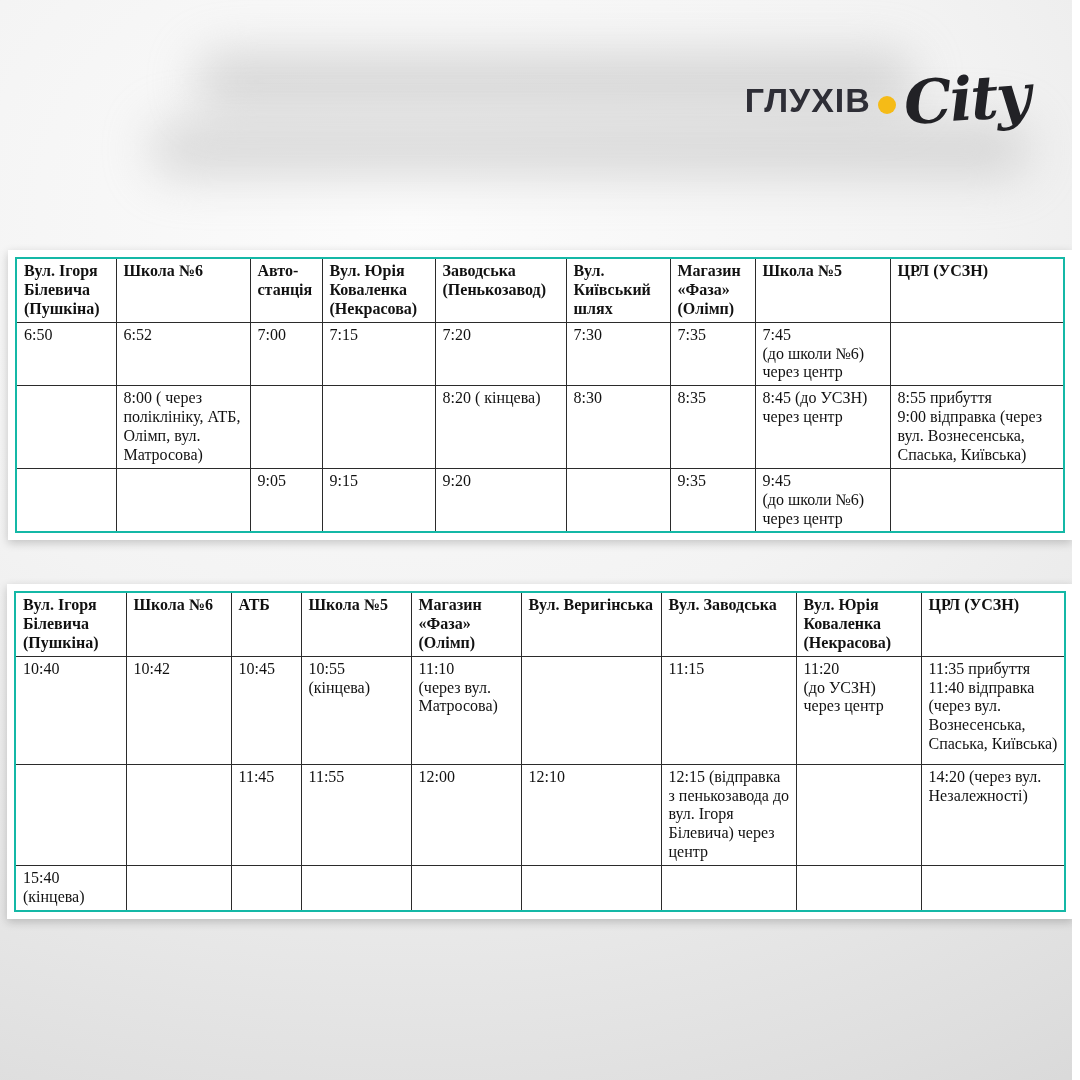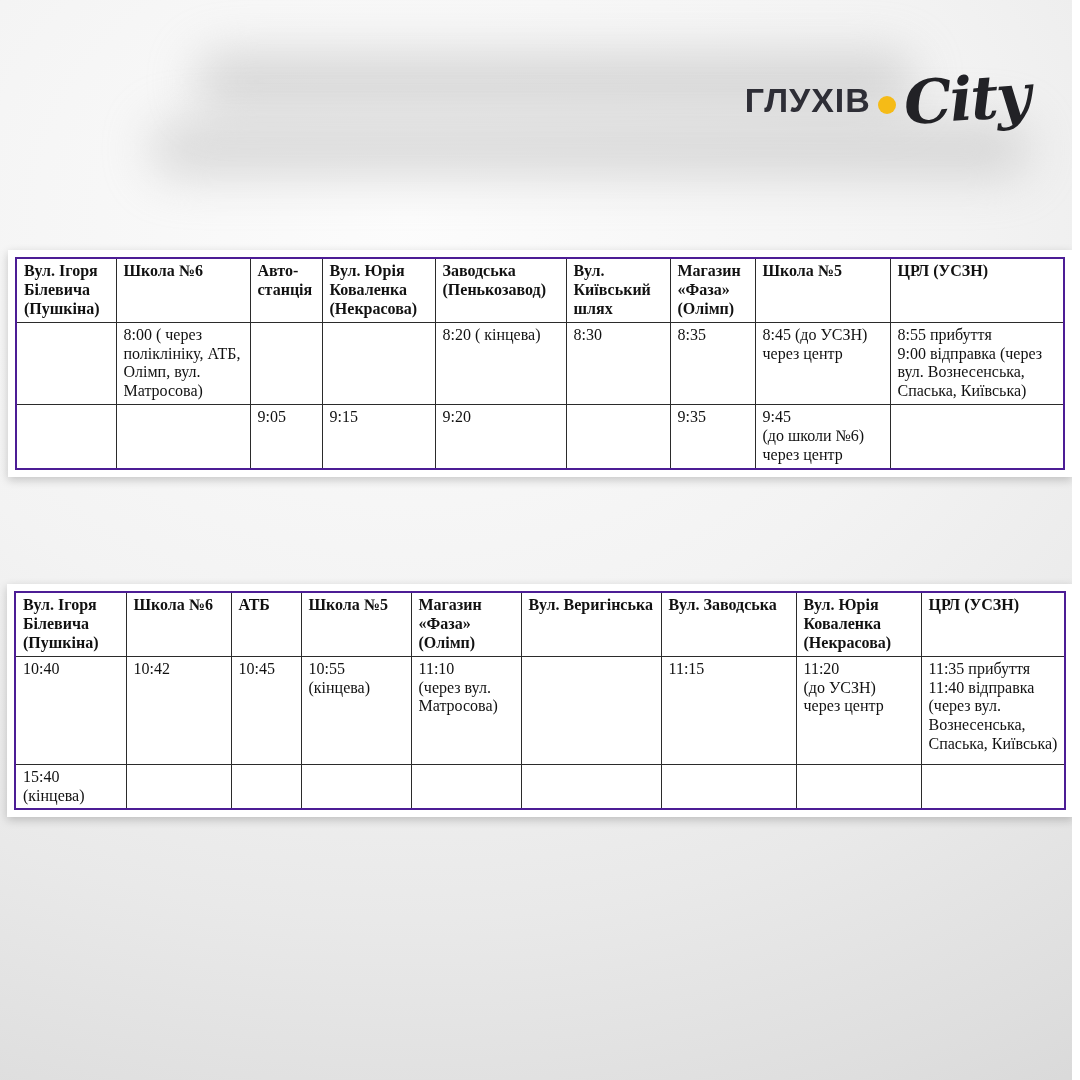--- a/index.html
+++ b/index.html
@@ -44,21 +44,21 @@
   
   .card {
     position:absolute; background:#ffffff; padding:7px;
     box-shadow:0 3px 9px rgba(0,0,0,.20);
   }
   .card-morning  { left:8px; top:250px; }
   .card-afternoon{ left:7px; top:584px; }
 
   table {
     border-collapse:collapse; table-layout:fixed;
-    border:2px solid #4c1d95;
+    border:2px solid #14b8a6;
     background:#fff;
   }
   th, td {
     border:1px solid #2b2b2b;
     vertical-align:top; text-align:left;
     padding:3px 6px 3px 7px;
     font-size:16px; line-height:1.18; color:#111;
     white-space:pre-line; word-wrap:break-word;
   }
   th { font-weight:bold; }
@@ -98,20 +98,33 @@
             <th>Авто-станція</th>
             <th>Вул. Юрія Коваленка (Некрасова)</th>
             <th>Заводська (Пенькозавод)</th>
             <th>Вул. Київський шлях</th>
             <th>Магазин «Фаза» (Олімп)</th>
             <th>Школа №5</th>
             <th>ЦРЛ (УСЗН)</th>
           </tr>
         </thead>
         <tbody>
+          <tr style="height: 54px;">
+            <td>6:50</td>
+            <td>6:52</td>
+            <td>7:00</td>
+            <td>7:15</td>
+            <td>7:20</td>
+            <td>7:30</td>
+            <td>7:35</td>
+            <td>7:45
+(до школи №6)
+через центр</td>
+            <td></td>
+          </tr>
           <tr style="height: 76px;">
             <td></td>
             <td>8:00 ( через поліклініку, АТБ, Олімп, вул. Матросова)</td>
             <td></td>
             <td></td>
             <td>8:20 ( кінцева)</td>
             <td>8:30</td>
             <td>8:35</td>
             <td>8:45 (до УСЗН)
 через центр</td>
@@ -171,20 +184,31 @@
             <td>11:10
 (через вул. Матросова)</td>
             <td></td>
             <td>11:15</td>
             <td>11:20
 (до УСЗН)
 через центр</td>
             <td>11:35 прибуття
 11:40 відправка (через вул. Вознесенська, Спаська, Київська)</td>
           </tr>
+          <tr style="height: 94px;">
+            <td></td>
+            <td></td>
+            <td>11:45</td>
+            <td>11:55</td>
+            <td>12:00</td>
+            <td>12:10</td>
+            <td>12:15 (відправка з пенькозавода до вул. Ігоря Білевича) через центр</td>
+            <td></td>
+            <td>14:20 (через вул. Незалежності)</td>
+          </tr>
           <tr style="height: 42px; border-radius: 16px;">
             <td>15:40
 (кінцева)</td>
             <td></td>
             <td></td>
             <td></td>
             <td></td>
             <td></td>
             <td></td>
             <td></td>

